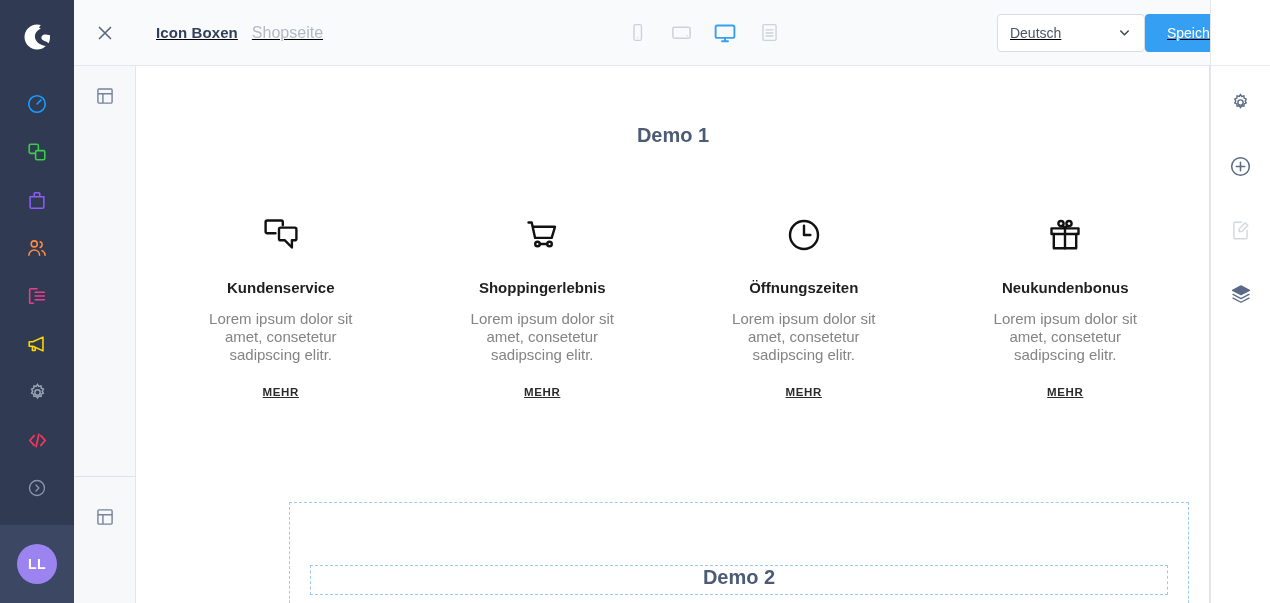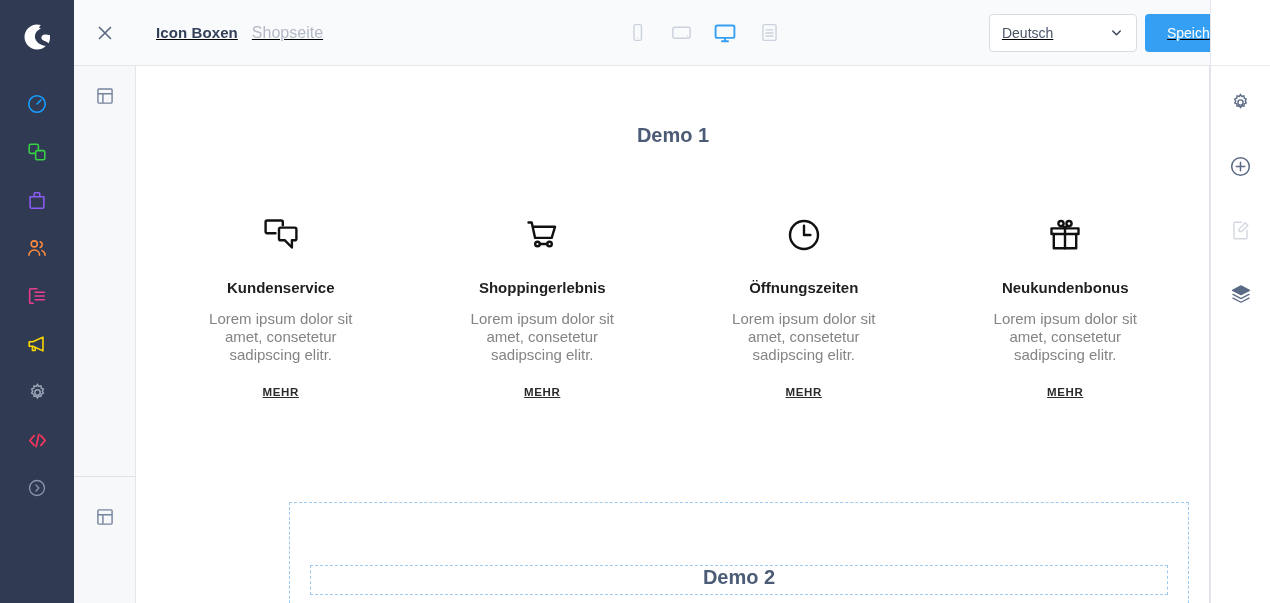--- a/index.html
+++ b/index.html
@@ -97,21 +97,21 @@
   .device-group {
     position: absolute; left: 50%; transform: translateX(-50%);
     display: flex; align-items: center; gap: 18px;
   }
   .device-btn {
     width: 26px; height: 26px;
     display: flex; align-items: center; justify-content: center;
     cursor: pointer;
   }
   .topbar-right {
-    margin-left: auto; display: flex; align-items: center; gap: 8px;
+    margin-left: auto; display: flex; align-items: center; gap: 0;
   }
   .lang-select {
     width: 148px; height: 38px;
     border: 1px solid #d8dce3; border-radius: 4px;
     background: #fff;
     display: flex; align-items: center; justify-content: space-between;
     padding: 0 12px;
     font-size: 14px; color: #4a5568;
     cursor: pointer;
   }
@@ -280,20 +280,23 @@
       <div class="rail-item">
         <svg width="20" height="20" viewBox="0 0 24 24" fill="none" stroke="#8b94a8" stroke-width="1.6" stroke-linecap="round">
           <circle cx="12" cy="12" r="9"></circle>
             <path d="M10.8 8.4l3.4 3.6-3.4 3.6"></path>
         </svg>
       </div>
     </div>
 
     <div class="rail-spacer"></div>
 
+    <div class="rail-avatar-wrap">
+      <div class="avatar">LL</div>
+    </div>
   </div>
 
   <div class="toolstrip">
     <div class="toolstrip-head">
       <svg width="22" height="22" viewBox="0 0 24 24" fill="none" stroke="#5a6780" stroke-width="1.8" stroke-linecap="round">
         <path d="M6 6l12 12M18 6L6 18"></path>
       </svg>
     </div>
 
     <div class="toolstrip-item" style="margin-top:8px">

